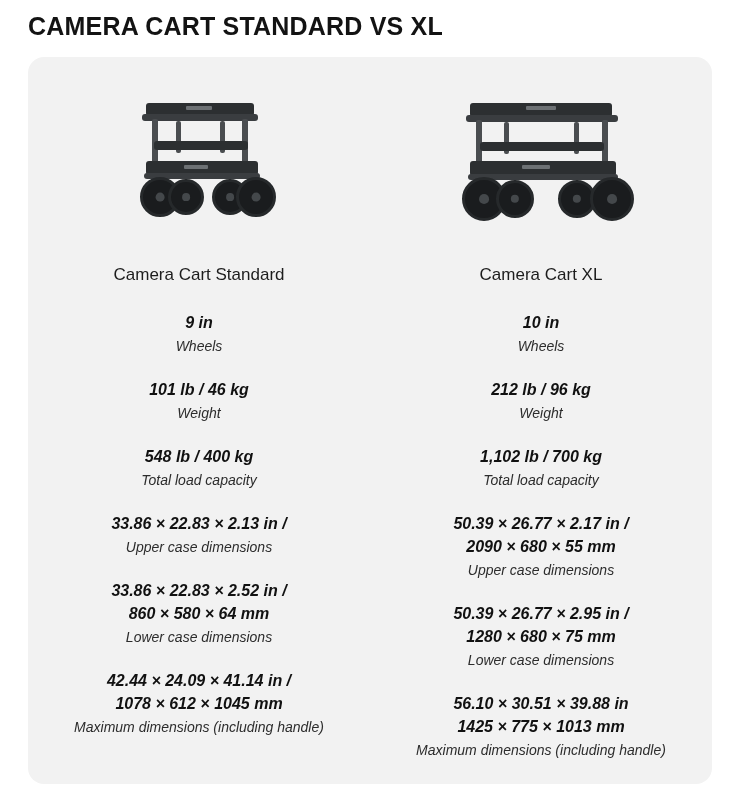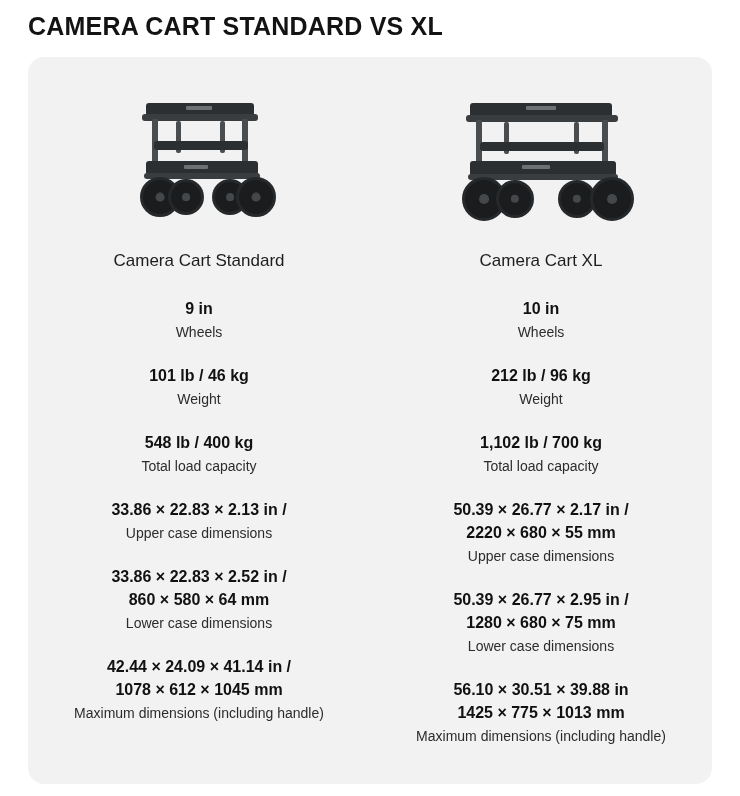--- a/index.html
+++ b/index.html
@@ -55,27 +55,28 @@
   }
   .cart-art {
     height: 150px;
     display: flex;
     align-items: center;
     justify-content: center;
   }
   .col-name {
     font-size: 17px;
     color: #1d1d1d;
-    margin-top: 14px;
+    margin-top: 28px;
     margin-bottom: 4px;
     font-weight: normal;
   }
   .spec {
     text-align: center;
     margin-top: 22px;
+    font-style: italic;
   }
   .spec:first-of-type {
     margin-top: 26px;
   }
   .spec-value {
     font-size: 16px;
     font-weight: bold;
     color: #111111;
     line-height: 23px;
   }
@@ -256,21 +257,21 @@
         <div class="spec">
           <div class="spec-value">
             <span class="spec-value-line">1,102 lb / 700 kg</span>
           </div>
           <div class="spec-label">Total load capacity</div>
         </div>
 
         <div class="spec">
           <div class="spec-value">
             <span class="spec-value-line">50.39 × 26.77 × 2.17 in /</span>
-            <span class="spec-value-line">2220 × 680 × 55 mm</span>
+            <span class="spec-value-line">2090 × 680 × 55 mm</span>
           </div>
           <div class="spec-label">Upper case dimensions</div>
         </div>
 
         <div class="spec">
           <div class="spec-value">
             <span class="spec-value-line">50.39 × 26.77 × 2.95 in /</span>
             <span class="spec-value-line">1280 × 680 × 75 mm</span>
           </div>
           <div class="spec-label">Lower case dimensions</div>

